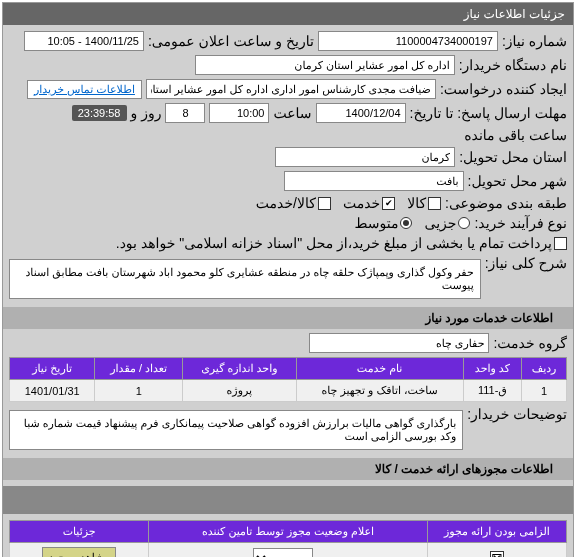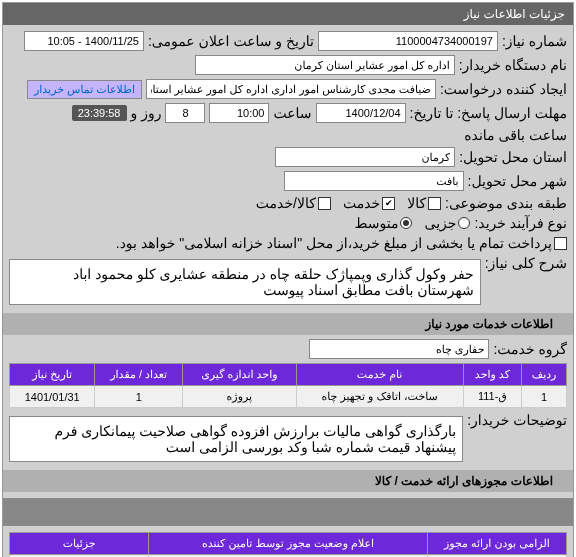--- a/index.html
+++ b/index.html
@@ -6,27 +6,27 @@
 body { font-family: Tahoma, Arial, sans-serif; font-size: 11px; background: #fff; direction: rtl; width: 576px; }
 .panel { border: 1px solid #999; margin: 2px; }
 .panel-header { background: #666; color: #fff; padding: 4px 8px; font-size: 12px; }
 .panel-body { background: #d0d0d0; padding: 6px; }
 .row { display: flex; align-items: center; margin-bottom: 4px; gap: 4px; flex-wrap: wrap; }
 .label { white-space: nowrap; font-size: 14px; }
 .input { background: #fff; border: 1px solid #888; padding: 2px 4px; font-family: inherit; font-size: 11px; height: 20px; }
 .input.wide { width: 180px; }
 .input.med { width: 120px; }
 .input.sm { width: 60px; }
-.link { color: #0066cc; cursor: pointer; background: #c4b5fd; border: 1px solid #888; padding: 2px 6px; }
+.link { color: #0066cc; text-decoration: underline; cursor: pointer; background: #ffffff; border: 1px solid #888; padding: 2px 6px; }
 .checkbox-group { display: inline-flex; align-items: center; gap: 2px; margin-left: 8px; }
 .checkbox { width: 13px; height: 13px; border: 1px solid #333; display: inline-flex; align-items: center; justify-content: center; background: #fff; font-size: 10px; line-height: 1; }
 .checkbox.checked::after { content: "✔"; font-size: 9px; }
 .radio { width: 12px; height: 12px; border: 1px solid #333; border-radius: 50%; display: inline-flex; align-items: center; justify-content: center; background: #fff; }
 .radio.checked::after { content: ""; width: 6px; height: 6px; background: #333; border-radius: 50%; }
-.desc-box { background: #fff; border: 1px solid #888; padding: 6px; margin: 4px 0; font-size: 14px; }
+.desc-box { background: #fff; border: 1px solid #888; padding: 6px; margin: 4px 0; font-size: 11px; }
 .section-title { background: #b0b0b0; font-weight: bold; padding: 4px 20px; margin: 4px -6px; font-size: 12px; }
 table { width: 100%; border-collapse: collapse; margin: 4px 0; }
 th { background: #6d28d9; color: #fff; padding: 4px; font-size: 11px; border: 1px solid #999; font-weight: normal; text-align: center; }
 td { background: #f0f0f0; padding: 4px; border: 1px solid #ccc; text-align: center; font-size: 11px; }
 .spacer-bar { background: #888; height: 28px; margin: 6px -6px; }
 .btn { background: #d4d488; border: 1px solid #888; padding: 3px 4px; font-family: inherit; font-size: 11px; cursor: pointer; }
 .select { background: #fff; border: 1px solid #888; padding: 2px; font-family: inherit; font-size: 11px; height: 20px; width: 60px; }
 .checkbox-cell { width: 14px; height: 14px; border: 1px solid #333; display: inline-flex; align-items: center; justify-content: center; background: #fff; }
 .checkbox-cell.checked::after { content: "⊠"; font-size: 14px; line-height: 1; }
 .countdown { background: #555; color: #fff; padding: 2px 6px; border-radius: 2px; }

